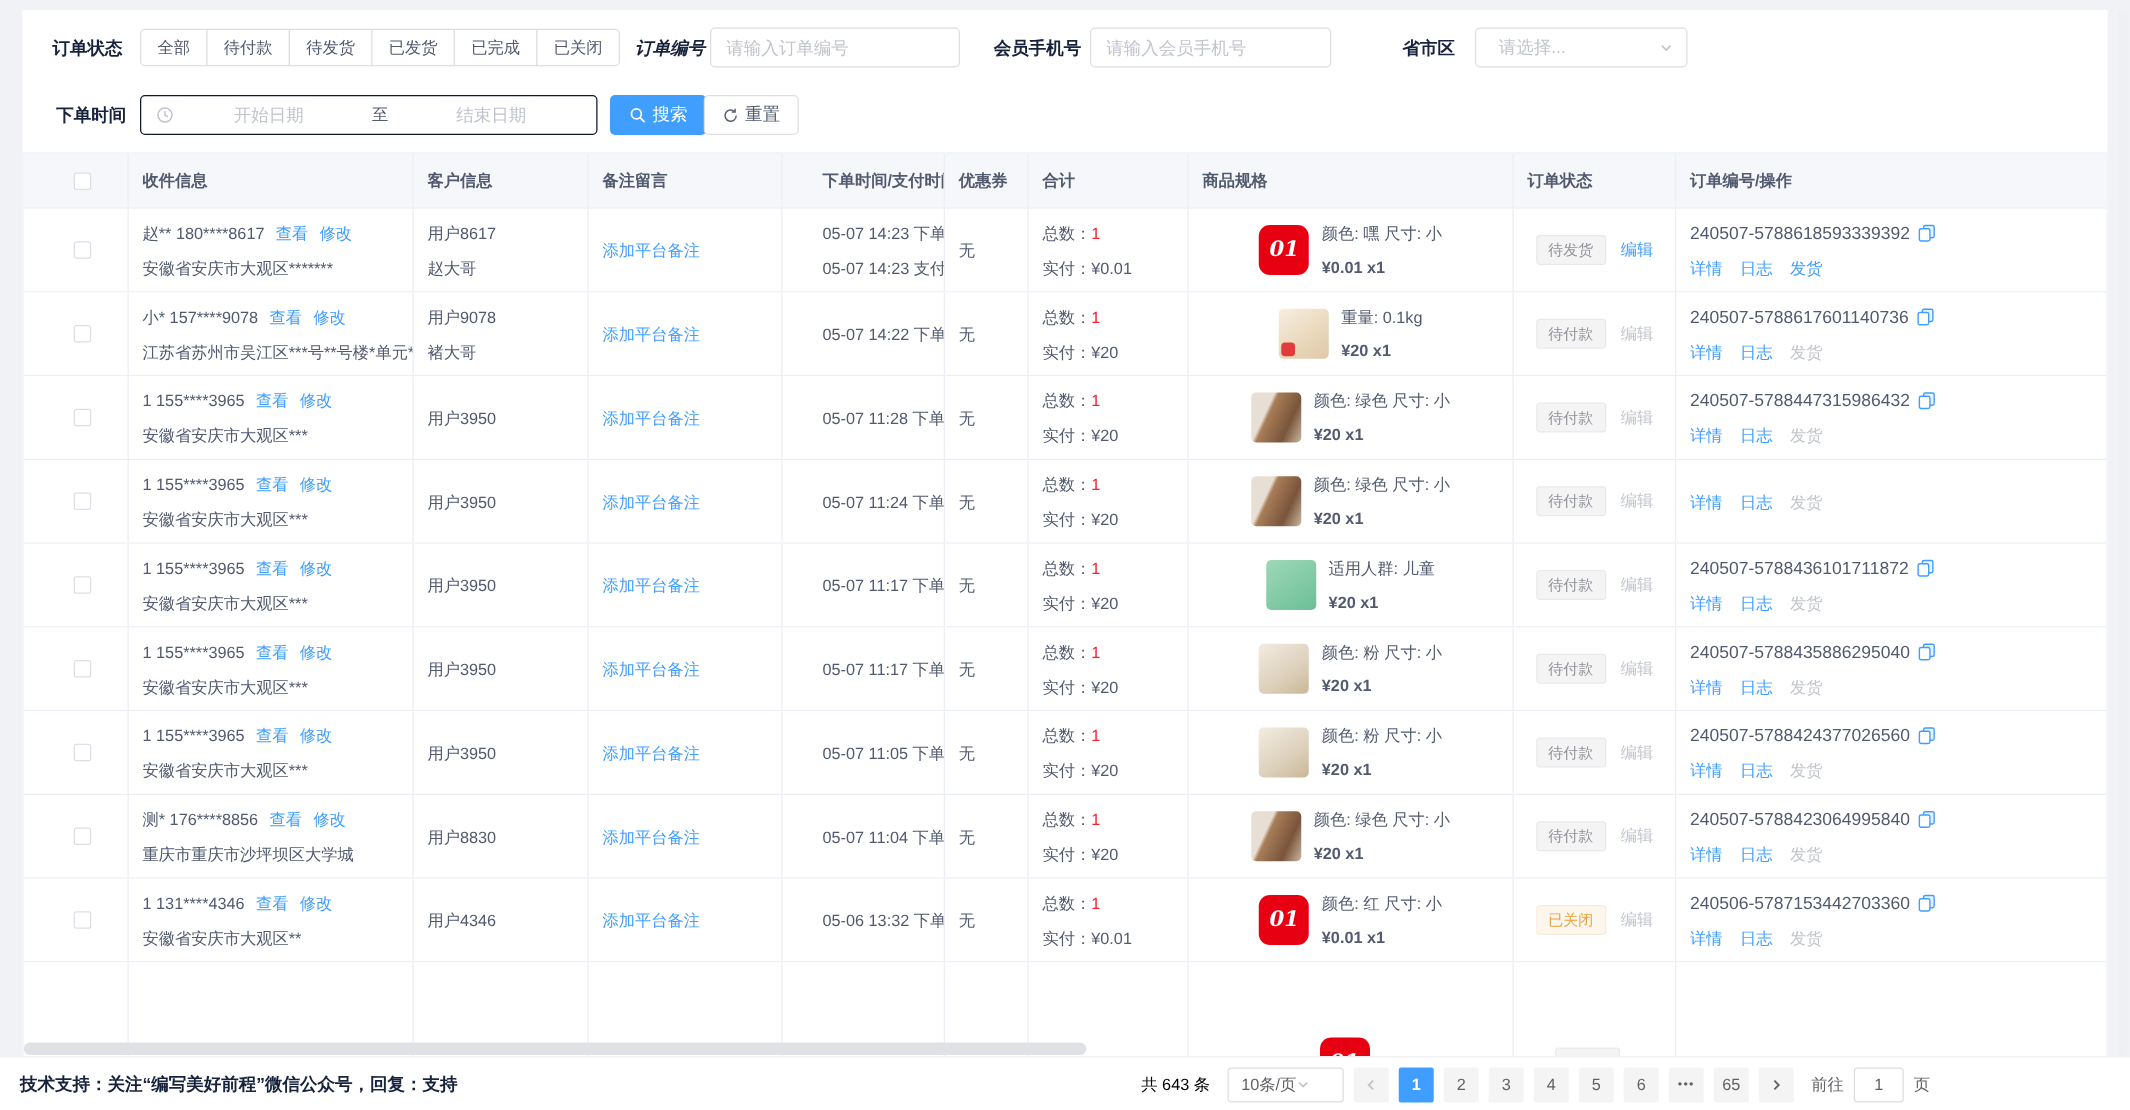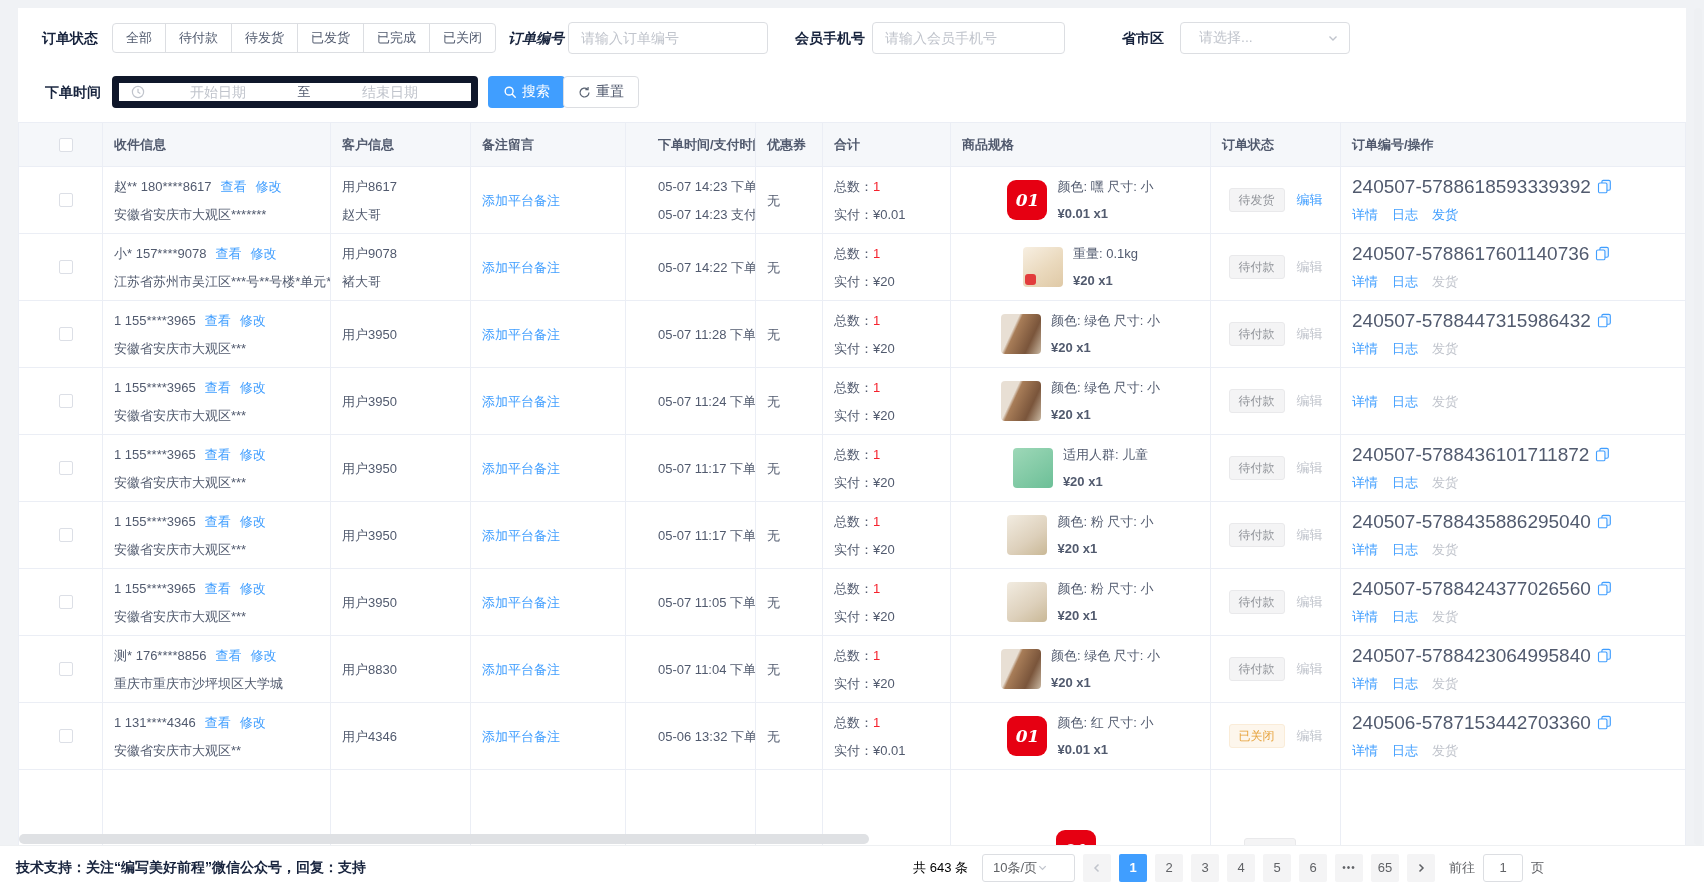--- a/index.html
+++ b/index.html
@@ -25,21 +25,21 @@
   .gbtn:last-child { border-radius:0 4px 4px 0; }
 
   .inp { position:absolute; height:32px; border:1px solid #dcdee2; border-radius:4px; font-size:14px; color:#515a6e; padding:0 12px; outline:none; background:#fff; font-family:inherit; }
   .inp::placeholder { color:#c0c4cc; }
   #inp-orderno { left:550px; top:14px; width:200px; }
   #inp-phone { left:854px; top:14px; width:193px; }
 
   .select-box { position:absolute; left:1162px; top:14px; width:170px; height:32px; border:1px solid #dcdee2; border-radius:4px; display:flex; align-items:center; padding:0 10px 0 18px; background:#fff; cursor:pointer; }
   .select-box .ph { flex:1; font-size:14px; color:#c0c4cc; white-space:nowrap; overflow:hidden; }
 
-  .daterange { position:absolute; left:94px; top:68px; width:366px; height:32px; border:7px solid #0f172a; border-radius:4px; display:flex; align-items:center; background:#fff; padding:0 12px; }
+  .daterange { position:absolute; left:94px; top:68px; width:366px; height:32px; border:1px solid #0f172a; border-radius:4px; display:flex; align-items:center; background:#fff; padding:0 12px; }
   .daterange input { border:none; outline:none; flex:1; text-align:center; font-size:14px; color:#515a6e; font-family:inherit; background:transparent; min-width:0; }
   .daterange input::placeholder { color:#c0c4cc; }
   .date-sep { width:34px; text-align:center; font-size:13px; color:#515a6e; }
 
   .btn { position:absolute; top:68px; height:32px; border-radius:4px; display:flex; align-items:center; gap:5px; font-size:14px; padding:0 14px; cursor:pointer; border:1px solid transparent; }
   #btn-search { left:470px; background:#409eff; color:#fff; }
   #btn-reset { left:545px; background:#fff; border-color:#dcdee2; color:#515a6e; }
 
   
   .table { position:absolute; left:0; top:114px; width:1668px; border:1px solid #ebeef5; border-bottom:none; background:#fff; }
@@ -64,21 +64,21 @@
   .img-red01 { background:#e60012; border-radius:9px; color:#fff; font-weight:700; font-style:italic; font-size:17px; font-family:"DejaVu Serif",serif; }
   .img-product { background:linear-gradient(145deg,#f7efe2 0%,#ead9bd 55%,#dfc9a6 100%); }
   .img-product::after { content:""; position:absolute; left:2px; bottom:2px; width:11px; height:11px; border-radius:3px; background:#e23c3c; }
   .img-person { background:linear-gradient(115deg,#e8dfd4 0%,#e8dfd4 32%,#a87d58 38%,#7a553b 72%,#c9b8a2 100%); }
   .img-green { background:linear-gradient(145deg,#9ed8b8 0%,#6cbf97 100%); }
   .img-hangers { background:linear-gradient(145deg,#f2ece1 0%,#ddd0bb 60%,#c9b896 100%); }
   .col-status { flex-direction:row; align-items:center; gap:12px; }
   .tag { display:inline-flex; align-items:center; justify-content:center; height:24px; padding:0 9px; font-size:12px; border-radius:3px; white-space:nowrap; flex:none; }
   .tag-info { background:#f4f4f5; border:1px solid #e9e9eb; color:#909399; }
   .tag-warning { background:#fdf6ec; border:1px solid #faecd8; color:#e6a23c; }
-  .order-line { gap:6px; font-size:19px; }
+  .order-line { gap:6px; font-size:14px; }
   .order-actions { gap:14px; }
   .copy-icon { display:inline-flex; cursor:pointer; flex:none; }
 
   .tr.partial { height:160px; border-bottom:none; }
   .partial .line, .partial .checkbox, .partial .link, .partial .spec-text { visibility:hidden; }
   .partial .tag { min-width:52px; }
 
   .h-thumb { position:absolute; left:1px; top:826px; width:850px; height:10px; border-radius:5px; background:#dfe1e4; }
   .v-track { position:absolute; left:1694px; top:8px; width:8px; height:837px; background:#eef0f3; border-radius:4px; }
 

